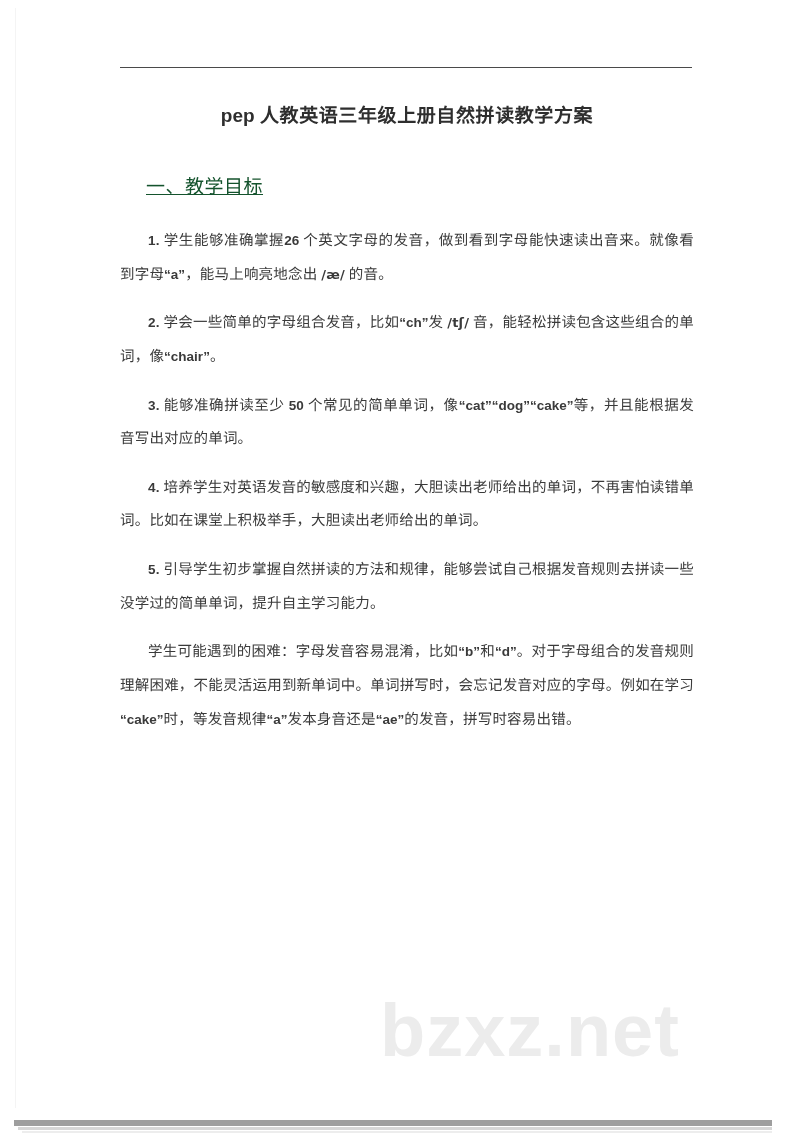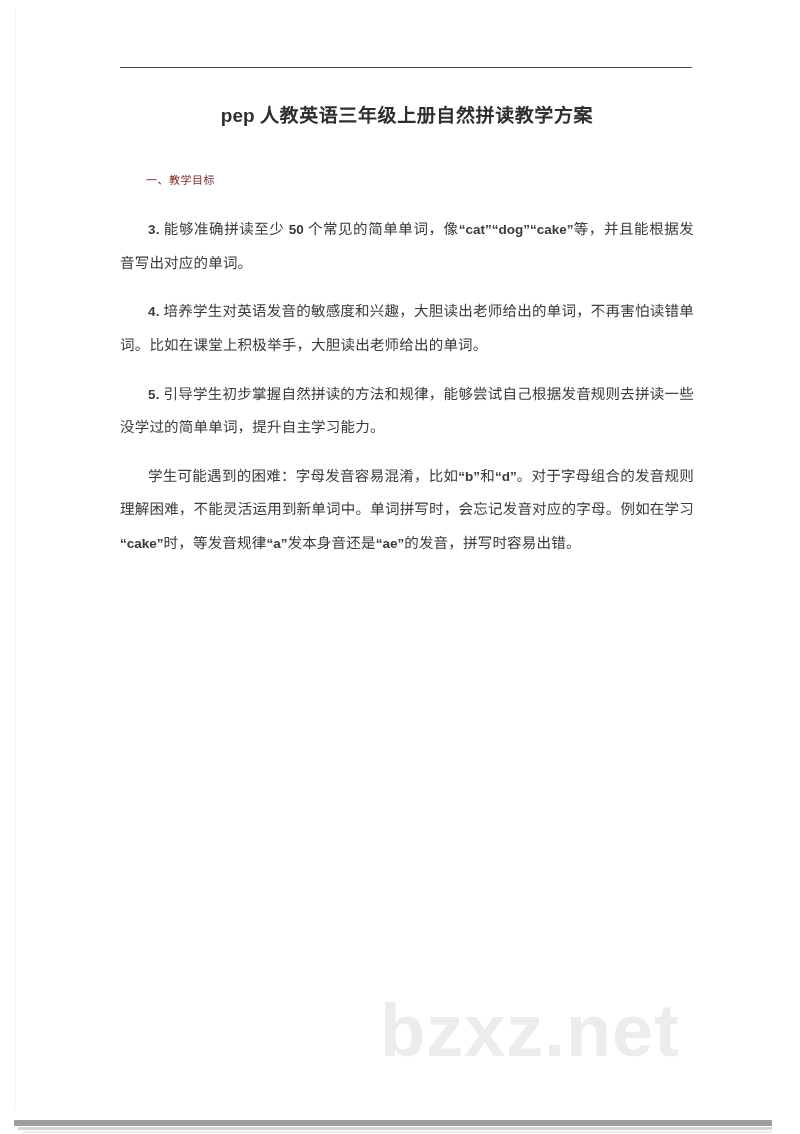--- a/index.html
+++ b/index.html
@@ -87,25 +87,26 @@
     margin: 0 0 44px 0;
     font-family: "Liberation Serif", "DejaVu Serif", serif;
   }
   .doc-title .latin {
     font-family: "Liberation Sans", "DejaVu Sans", sans-serif;
     font-weight: bold;
     letter-spacing: 0;
   }
 
   .section-heading {
-    font-size: 11px;
-    color: #7f1d1d;
+    font-size: 19px;
+    color: #14532d;
     margin: 0 0 26px 0;
     padding-left: 26px;
     letter-spacing: 0.5px;
+    text-decoration: underline;
   }
 
   .para {
     font-size: 14.5px;
     color: #3a3a3a;
     line-height: 2.32;
     margin: 0 0 15px 0;
     text-align: justify;
     text-justify: inter-ideograph;
     text-indent: 28px;
@@ -155,21 +156,23 @@
   <div class="page-edge-right"></div>
 
   <div class="header-rule"></div>
 
   <div class="content">
 
     <h1 class="doc-title"><span class="latin">pep</span><span> 人教英语三年级上册自然拼读教学方案</span></h1>
 
     <p class="section-heading">一、教学目标</p>
 
+    <p class="para"><span class="num">1.</span><span> 学生能够准确掌握</span><span class="latin">26</span><span> 个英文字母的发音，做到看到字母能快速读出音来。就像看到字母</span><span class="latin">“a”</span><span>，能马上响亮地念出 </span><span class="ipa">/æ/</span><span> 的音。</span></p>
 
+    <p class="para"><span class="num">2.</span><span> 学会一些简单的字母组合发音，比如</span><span class="latin">“ch”</span><span>发 </span><span class="ipa">/tʃ/</span><span> 音，能轻松拼读包含这些组合的单词，像</span><span class="latin">“chair”</span><span>。</span></p>
 
     <p class="para"><span class="num">3.</span><span> 能够准确拼读至少 </span><span class="latin">50</span><span> 个常见的简单单词，像</span><span class="latin">“cat”“dog”“cake”</span><span>等，并且能根据发音写出对应的单词。</span></p>
 
     <p class="para"><span class="num">4.</span><span> 培养学生对英语发音的敏感度和兴趣，大胆读出老师给出的单词，不再害怕读错单词。比如在课堂上积极举手，大胆读出老师给出的单词。</span></p>
 
     <p class="para"><span class="num">5.</span><span> 引导学生初步掌握自然拼读的方法和规律，能够尝试自己根据发音规则去拼读一些没学过的简单单词，提升自主学习能力。</span></p>
 
 
 
     <p class="para"><span>学生可能遇到的困难：字母发音容易混淆，比如</span><span class="latin">“b”</span><span>和</span><span class="latin">“d”</span><span>。对于字母组合的发音规则理解困难，不能灵活运用到新单词中。单词拼写时，会忘记发音对应的字母。例如在学习</span><span class="latin">“cake”</span><span>时，等发音规律</span><span class="latin">“a”</span><span>发本身音还是</span><span class="latin">“ae”</span><span>的发音，拼写时容易出错。</span></p>

